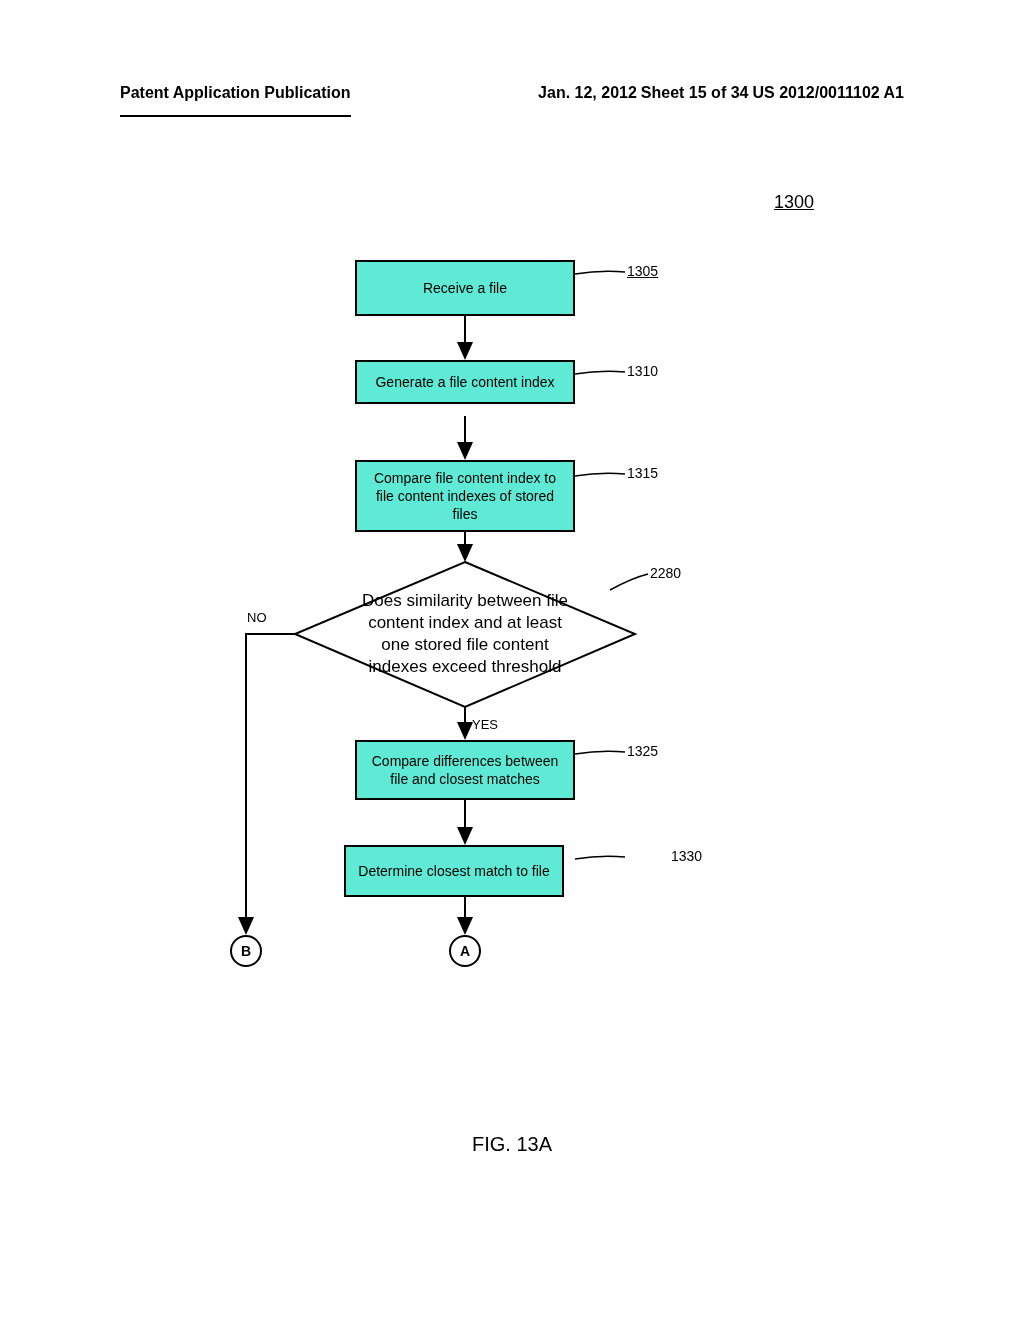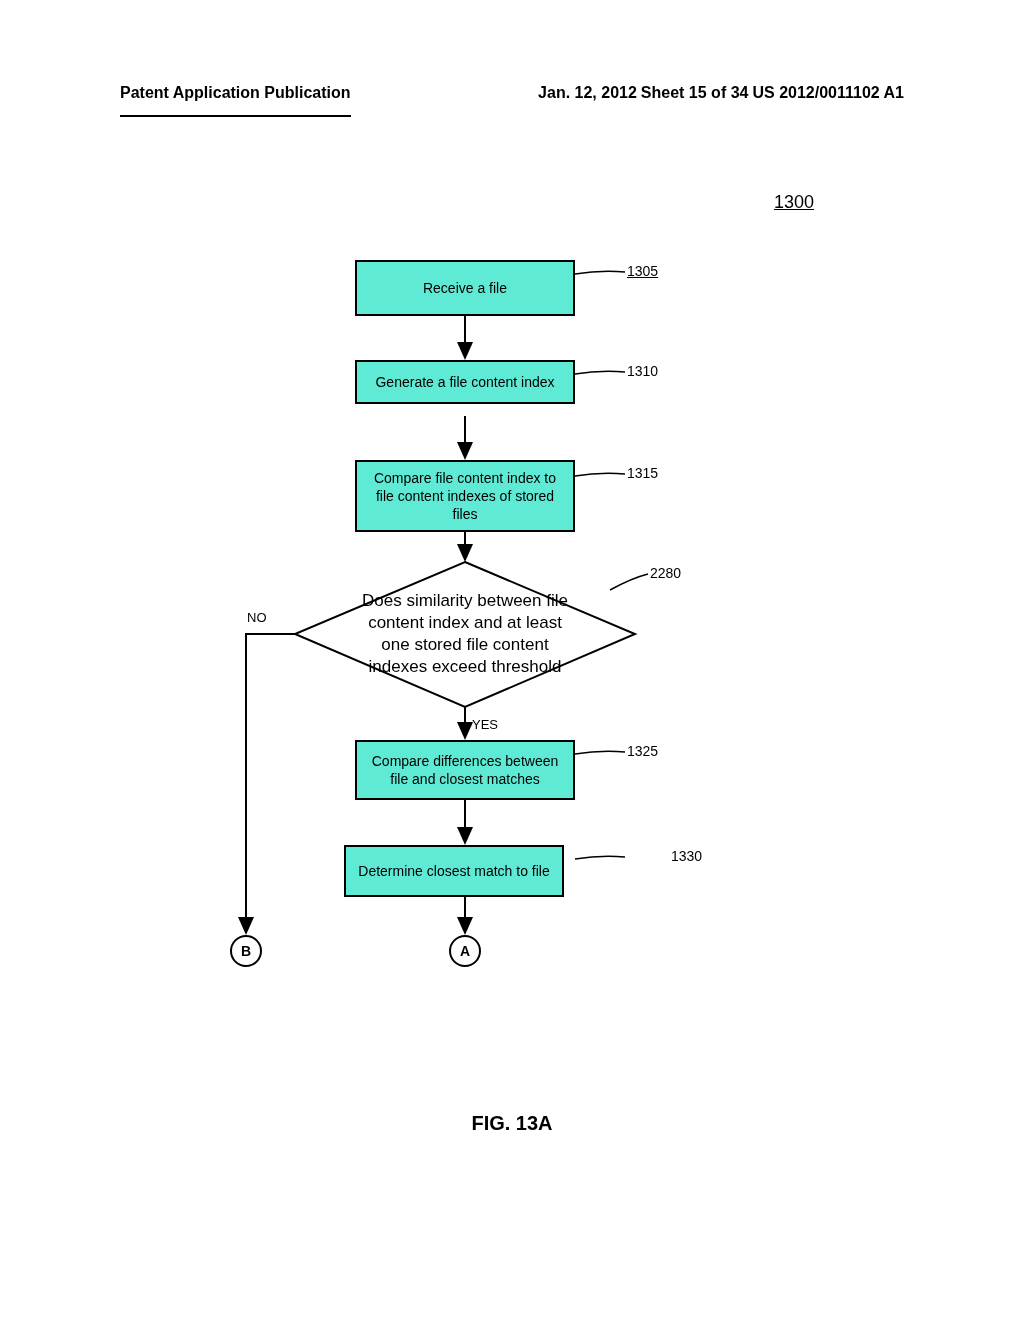--- a/index.html
+++ b/index.html
@@ -92,25 +92,25 @@
       border-radius: 50%;
       display: flex;
       align-items: center;
       justify-content: center;
       font-weight: bold;
       font-size: 14px;
       background: #fff;
     }
     .figure-caption {
       position: absolute;
-      bottom: 185px;
+      bottom: 164px;
       width: 100%;
       text-align: center;
       font-size: 20px;
-      font-weight: bold;
+      font-weight: normal;
     }
   </style>
 </head>
 <body>
 
 <div class="header">
   <span class="header-left">Patent Application Publication</span>
   <span class="header-right">
     <span>Jan. 12, 2012</span>
     <span>Sheet 15 of 34</span>

